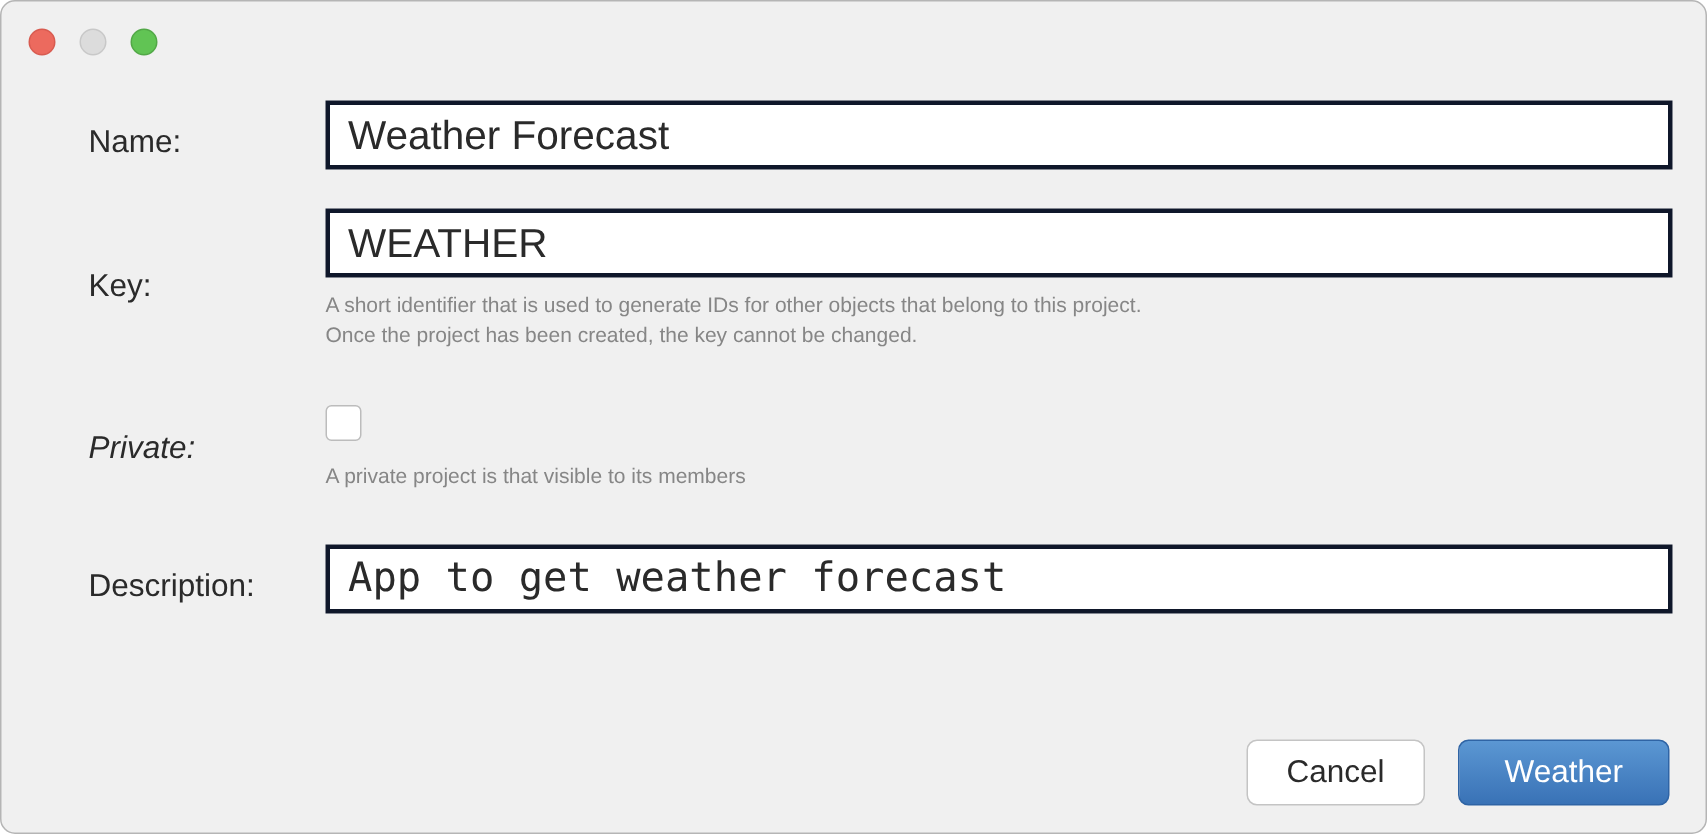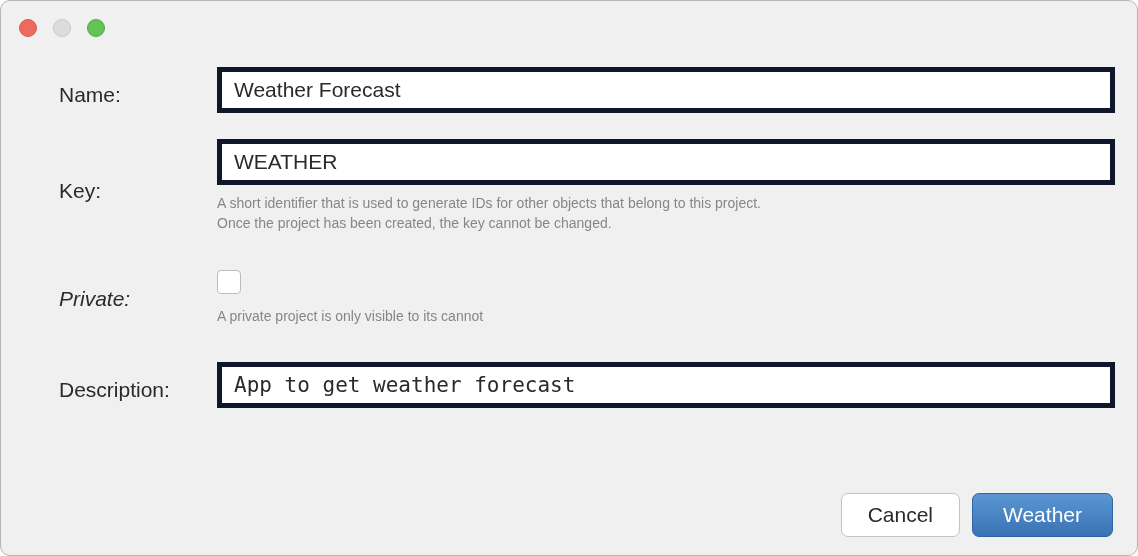--- a/index.html
+++ b/index.html
@@ -64,23 +64,23 @@
       font-size: 21px;
       color: #2a2a2a;
       flex-shrink: 0;
     }
     .input-col {
       flex: 1;
     }
     .text-input {
       width: 100%;
       height: 46px;
-      border: 5px solid #0f172a;
+      border: 3px solid #0f172a;
       background: #fff;
-      font-size: 21px;
+      font-size: 27px;
       padding: 0 12px;
       color: #2a2a2a;
       font-family: inherit;
     }
     .text-input.monospace {
       font-family: "Menlo", "Consolas", monospace;
     }
     .hint {
       font-size: 14px;
       color: #868686;
@@ -98,21 +98,21 @@
       border-radius: 4px;
       background: #fff;
       display: inline-block;
       cursor: pointer;
     }
     .button-row {
       position: absolute;
       bottom: 18px;
       right: 24px;
       display: flex;
-      gap: 12px;
+      gap: 22px;
     }
     .btn {
       height: 44px;
       padding: 0 26px;
       font-size: 21px;
       border-radius: 7px;
       cursor: pointer;
       display: flex;
       align-items: center;
       justify-content: center;
@@ -163,21 +163,21 @@
         </div>
       </div>
     </div>
 
     <div class="spacer-20"></div>
 
     <div class="form-row checkbox-row">
       <div class="label-col">Private:</div>
       <div class="input-col">
         <span class="checkbox"></span>
-        <div class="hint">A private project is only visible to its cannot</div>
+        <div class="hint">A private project is that visible to its members</div>
       </div>
     </div>
 
     <div class="spacer-20"></div>
 
     <div class="form-row">
       <div class="label-col">Description:</div>
       <div class="input-col">
         <input type="text" class="text-input monospace" value="App to get weather forecast" style="">
       </div>

